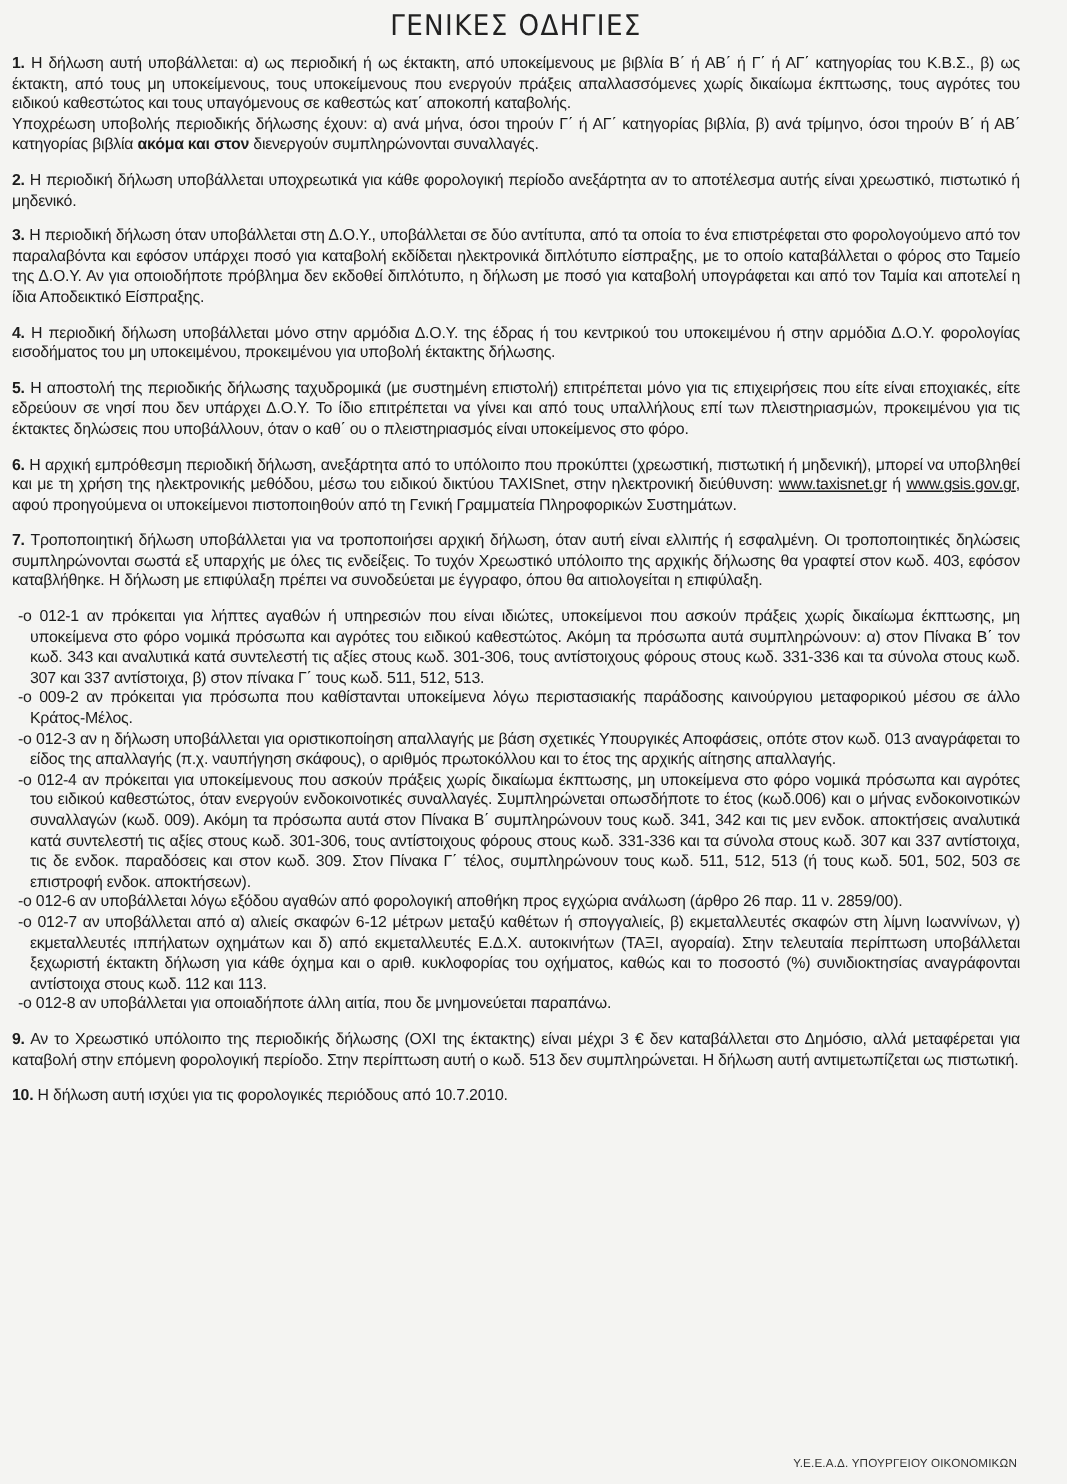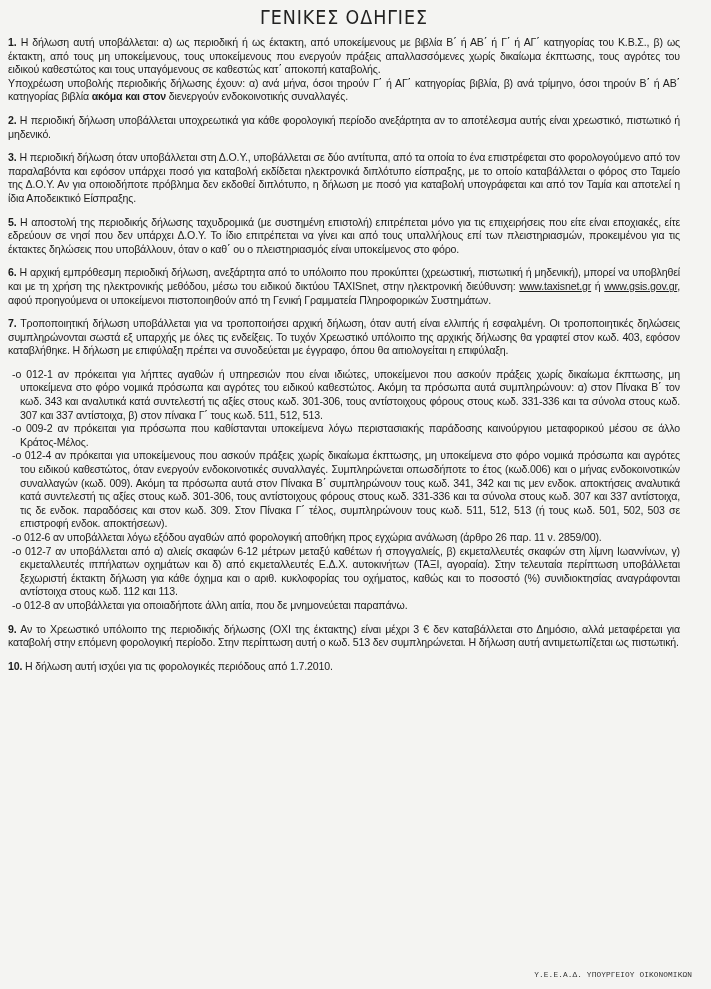--- a/index.html
+++ b/index.html
@@ -19,75 +19,80 @@
   .para {
     margin:0; font-size:10.6px; line-height:13.6px;
     text-align:justify; letter-spacing:-0.15px;
   }
   .para + .para { margin-top:10px; }
   .num { font-weight:bold; }
   .sub { margin:0; font-size:10.6px; line-height:13.6px; text-align:justify; letter-spacing:-0.15px; padding-left:12px; text-indent:-8px; }
   .link { text-decoration:underline; }
   b.em { font-weight:bold; }
   .footer {
-    position:absolute; right:6px; top:971px;
-    font-size:7.8px; color:#333; letter-spacing:0.1px;font-family:Liberation Mono, monospace;
+    position:absolute; right:20px; top:971px;
+    font-size:7.8px; color:#333; letter-spacing:0.1px;
   }
 </style>
 </head>
 <body>
 
 <div class="page">
   <h1>ΓΕΝΙΚΕΣ ΟΔΗΓΙΕΣ</h1>
 
   <p class="para">
     <span class="num">1.</span>
     <span>Η δήλωση αυτή υποβάλλεται: α) ως περιοδική ή ως έκτακτη, από υποκείμενους με βιβλία Β΄ ή ΑΒ΄ ή Γ΄ ή ΑΓ΄ κατηγορίας του Κ.Β.Σ., β) ως έκτακτη, από τους μη υποκείμενους, τους υποκείμενους που ενεργούν πράξεις απαλλασσόμενες χωρίς δικαίωμα έκπτωσης, τους αγρότες του ειδικού καθεστώτος και τους υπαγόμενους σε καθεστώς κατ΄ αποκοπή καταβολής.</span><br>
-    <span>Υποχρέωση υποβολής περιοδικής δήλωσης έχουν: α) ανά μήνα, όσοι τηρούν Γ΄ ή ΑΓ΄ κατηγορίας βιβλία, β) ανά τρίμηνο, όσοι τηρούν Β΄ ή ΑΒ΄ κατηγορίας βιβλία </span><b class="em">ακόμα και στον</b><span> διενεργούν ενδοκοινοτικής συναλλαγές.</span>
+    <span>Υποχρέωση υποβολής περιοδικής δήλωσης έχουν: α) ανά μήνα, όσοι τηρούν Γ΄ ή ΑΓ΄ κατηγορίας βιβλία, β) ανά τρίμηνο, όσοι τηρούν Β΄ ή ΑΒ΄ κατηγορίας βιβλία </span><b class="em">ακόμα και στον</b><span> διενεργούν συμπληρώνονται συναλλαγές.</span>
   </p>
 
   <p class="para">
     <span class="num">2.</span>
     <span>Η περιοδική δήλωση υποβάλλεται υποχρεωτικά για κάθε φορολογική περίοδο ανεξάρτητα αν το αποτέλεσμα αυτής είναι χρεωστικό, πιστωτικό ή μηδενικό.</span>
   </p>
 
   <p class="para">
     <span class="num">3.</span>
     <span>Η περιοδική δήλωση όταν υποβάλλεται στη Δ.Ο.Υ., υποβάλλεται σε δύο αντίτυπα, από τα οποία το ένα επιστρέφεται στο φορολογούμενο από τον παραλαβόντα και εφόσον υπάρχει ποσό για καταβολή εκδίδεται ηλεκτρονικά διπλότυπο είσπραξης, με το οποίο καταβάλλεται ο φόρος στο Ταμείο της Δ.Ο.Υ. Αν για οποιοδήποτε πρόβλημα δεν εκδοθεί διπλότυπο, η δήλωση με ποσό για καταβολή υπογράφεται και από τον Ταμία και αποτελεί η ίδια Αποδεικτικό Είσπραξης.</span>
   </p>
 
+  <p class="para">
+    <span class="num">4.</span>
+    <span>Η περιοδική δήλωση υποβάλλεται μόνο στην αρμόδια Δ.Ο.Υ. της έδρας ή του κεντρικού του υποκειμένου ή στην αρμόδια Δ.Ο.Υ. φορολογίας εισοδήματος του μη υποκειμένου, προκειμένου για υποβολή έκτακτης δήλωσης.</span>
+  </p>
 
   <p class="para">
     <span class="num">5.</span>
     <span>Η αποστολή της περιοδικής δήλωσης ταχυδρομικά (με συστημένη επιστολή) επιτρέπεται μόνο για τις επιχειρήσεις που είτε είναι εποχιακές, είτε εδρεύουν σε νησί που δεν υπάρχει Δ.Ο.Υ. Το ίδιο επιτρέπεται να γίνει και από τους υπαλλήλους επί των πλειστηριασμών, προκειμένου για τις έκτακτες δηλώσεις που υποβάλλουν, όταν ο καθ΄ ου ο πλειστηριασμός είναι υποκείμενος στο φόρο.</span>
   </p>
 
   <p class="para">
     <span class="num">6.</span>
     <span>Η αρχική εμπρόθεσμη περιοδική δήλωση, ανεξάρτητα από το υπόλοιπο που προκύπτει (χρεωστική, πιστωτική ή μηδενική), μπορεί να υποβληθεί και με τη χρήση της ηλεκτρονικής μεθόδου, μέσω του ειδικού δικτύου TAXISnet, στην ηλεκτρονική διεύθυνση: </span><span class="link">www.taxisnet.gr</span><span> ή </span><span class="link">www.gsis.gov.gr</span><span>, αφού προηγούμενα οι υποκείμενοι πιστοποιηθούν από τη Γενική Γραμματεία Πληροφορικών Συστημάτων.</span>
   </p>
 
   <p class="para">
     <span class="num">7.</span>
     <span>Τροποποιητική δήλωση υποβάλλεται για να τροποποιήσει αρχική δήλωση, όταν αυτή είναι ελλιπής ή εσφαλμένη. Οι τροποποιητικές δηλώσεις συμπληρώνονται σωστά εξ υπαρχής με όλες τις ενδείξεις. Το τυχόν Χρεωστικό υπόλοιπο της αρχικής δήλωσης θα γραφτεί στον κωδ. 403, εφόσον καταβλήθηκε. Η δήλωση με επιφύλαξη πρέπει να συνοδεύεται με έγγραφο, όπου θα αιτιολογείται η επιφύλαξη.</span>
   </p>
 
   <div class="para">
     <p class="sub">-ο 012-1 αν πρόκειται για λήπτες αγαθών ή υπηρεσιών που είναι ιδιώτες, υποκείμενοι που ασκούν πράξεις χωρίς δικαίωμα έκπτωσης, μη υποκείμενα στο φόρο νομικά πρόσωπα και αγρότες του ειδικού καθεστώτος. Ακόμη τα πρόσωπα αυτά συμπληρώνουν: α) στον Πίνακα Β΄ τον κωδ. 343 και αναλυτικά κατά συντελεστή τις αξίες στους κωδ. 301-306, τους αντίστοιχους φόρους στους κωδ. 331-336 και τα σύνολα στους κωδ. 307 και 337 αντίστοιχα, β) στον πίνακα Γ΄ τους κωδ. 511, 512, 513.</p>
     <p class="sub">-ο 009-2 αν πρόκειται για πρόσωπα που καθίστανται υποκείμενα λόγω περιστασιακής παράδοσης καινούργιου μεταφορικού μέσου σε άλλο Κράτος-Μέλος.</p>
+    <p class="sub">-ο 012-3 αν η δήλωση υποβάλλεται για οριστικοποίηση απαλλαγής με βάση σχετικές Υπουργικές Αποφάσεις, οπότε στον κωδ. 013 αναγράφεται το είδος της απαλλαγής (π.χ. ναυπήγηση σκάφους), ο αριθμός πρωτοκόλλου και το έτος της αρχικής αίτησης απαλλαγής.</p>
     <p class="sub">-ο 012-4 αν πρόκειται για υποκείμενους που ασκούν πράξεις χωρίς δικαίωμα έκπτωσης, μη υποκείμενα στο φόρο νομικά πρόσωπα και αγρότες του ειδικού καθεστώτος, όταν ενεργούν ενδοκοινοτικές συναλλαγές. Συμπληρώνεται οπωσδήποτε το έτος (κωδ.006) και ο μήνας ενδοκοινοτικών συναλλαγών (κωδ. 009). Ακόμη τα πρόσωπα αυτά στον Πίνακα Β΄ συμπληρώνουν τους κωδ. 341, 342 και τις μεν ενδοκ. αποκτήσεις αναλυτικά κατά συντελεστή τις αξίες στους κωδ. 301-306, τους αντίστοιχους φόρους στους κωδ. 331-336 και τα σύνολα στους κωδ. 307 και 337 αντίστοιχα, τις δε ενδοκ. παραδόσεις και στον κωδ. 309. Στον Πίνακα Γ΄ τέλος, συμπληρώνουν τους κωδ. 511, 512, 513 (ή τους κωδ. 501, 502, 503 σε επιστροφή ενδοκ. αποκτήσεων).</p>
     <p class="sub">-ο 012-6 αν υποβάλλεται λόγω εξόδου αγαθών από φορολογική αποθήκη προς εγχώρια ανάλωση (άρθρο 26 παρ. 11 ν. 2859/00).</p>
     <p class="sub">-ο 012-7 αν υποβάλλεται από α) αλιείς σκαφών 6-12 μέτρων μεταξύ καθέτων ή σπογγαλιείς, β) εκμεταλλευτές σκαφών στη λίμνη Ιωαννίνων, γ) εκμεταλλευτές ιππήλατων οχημάτων και δ) από εκμεταλλευτές Ε.Δ.Χ. αυτοκινήτων (ΤΑΞΙ, αγοραία). Στην τελευταία περίπτωση υποβάλλεται ξεχωριστή έκτακτη δήλωση για κάθε όχημα και ο αριθ. κυκλοφορίας του οχήματος, καθώς και το ποσοστό (%) συνιδιοκτησίας αναγράφονται αντίστοιχα στους κωδ. 112 και 113.</p>
     <p class="sub">-ο 012-8 αν υποβάλλεται για οποιαδήποτε άλλη αιτία, που δε μνημονεύεται παραπάνω.</p>
   </div>
 
   <p class="para">
     <span class="num">9.</span>
     <span>Αν το Χρεωστικό υπόλοιπο της περιοδικής δήλωσης (ΟΧΙ της έκτακτης) είναι μέχρι 3 € δεν καταβάλλεται στο Δημόσιο, αλλά μεταφέρεται για καταβολή στην επόμενη φορολογική περίοδο. Στην περίπτωση αυτή ο κωδ. 513 δεν συμπληρώνεται. Η δήλωση αυτή αντιμετωπίζεται ως πιστωτική.</span>
   </p>
 
   <p class="para">
     <span class="num">10.</span>
-    <span>Η δήλωση αυτή ισχύει για τις φορολογικές περιόδους από 1.7.2010.</span>
+    <span>Η δήλωση αυτή ισχύει για τις φορολογικές περιόδους από 10.7.2010.</span>
   </p>
 
   <div class="footer">Υ.Ε.Ε.Α.Δ. ΥΠΟΥΡΓΕΙΟΥ ΟΙΚΟΝΟΜΙΚΩΝ</div>
 </div>
 
 </body></html>

